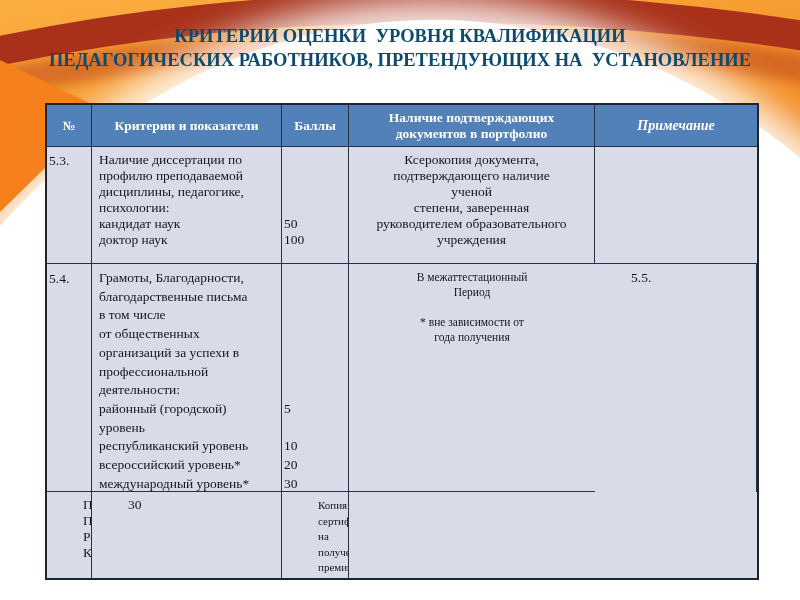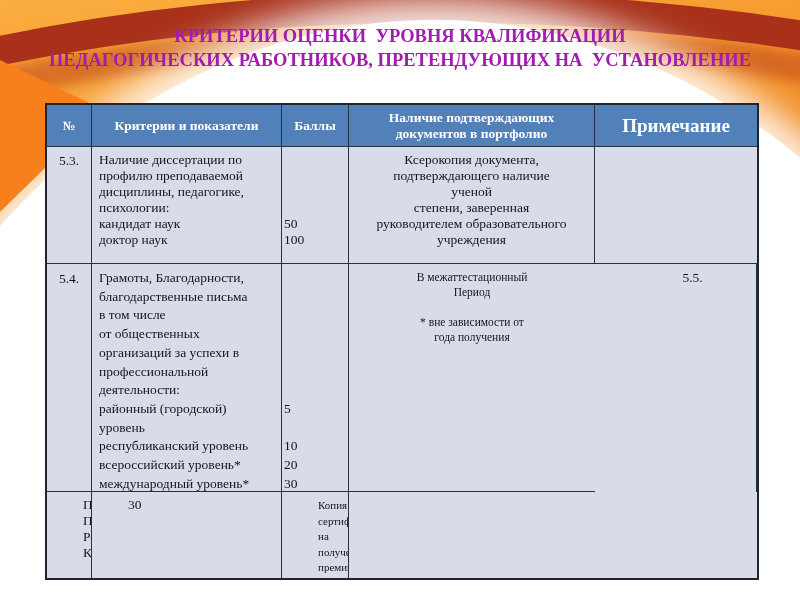--- a/index.html
+++ b/index.html
@@ -31,21 +31,21 @@
     transform:rotate(-1.5deg);transform-origin:650px 0;
   }
   .orange-wedge{
     position:absolute;left:0;top:60px;width:104px;height:152px;
     background:#f5801c;
     clip-path:polygon(0 0,100% 33%,0 100%);
   }
   
   .title{
     position:absolute;top:25px;left:0;width:100%;text-align:center;
-    font-weight:bold;color:#a21caf;font-size:18.5px;line-height:23.5px;
+    font-weight:bold;color:#0c4a6e;font-size:18.5px;line-height:23.5px;
   }
   .title div{white-space:pre-wrap;}
   
   .crit-table{
     position:absolute;left:45px;top:103px;width:710px;
     display:grid;
     grid-template-columns:45px 190px 67px 246px 162px;
     grid-template-rows:42px 117px 228px 86px;
     border:2px solid #1f2430;
     background:#d8dce8;
@@ -59,24 +59,24 @@
     overflow:hidden;
     font-size:13.5px;
   }
   .cell.last-col{border-right:none;}
   .cell.last-row{border-bottom:none;padding-left:36px;}
   .th{
     background:#5281ba;color:#ffffff;font-weight:bold;
     display:flex;align-items:center;justify-content:center;text-align:center;
     line-height:16px;
   }
-  .th-note{font-size:19px;}
+  .th-note{font-size:14px;font-style:italic;}
   .th-num{font-size:12.5px;}
   .td{padding:5px 7px;}
-  .td-num{text-align:center;padding:6px 2px;}
+  .td-num{padding:6px 2px;}
   .td-points{text-align:left;padding:5px 2px;}
   .td-center{text-align:center;}
   .r2 .td, .r2{line-height:18.7px;}
   .td-note-small{font-size:11.5px;line-height:15px !important;text-align:center;padding-top:6px;}
   .td-docs-small{font-size:11px;line-height:15.5px !important;text-align:left;padding:6px 8px;}
   
 </style>
 </head>
 <body>
 

